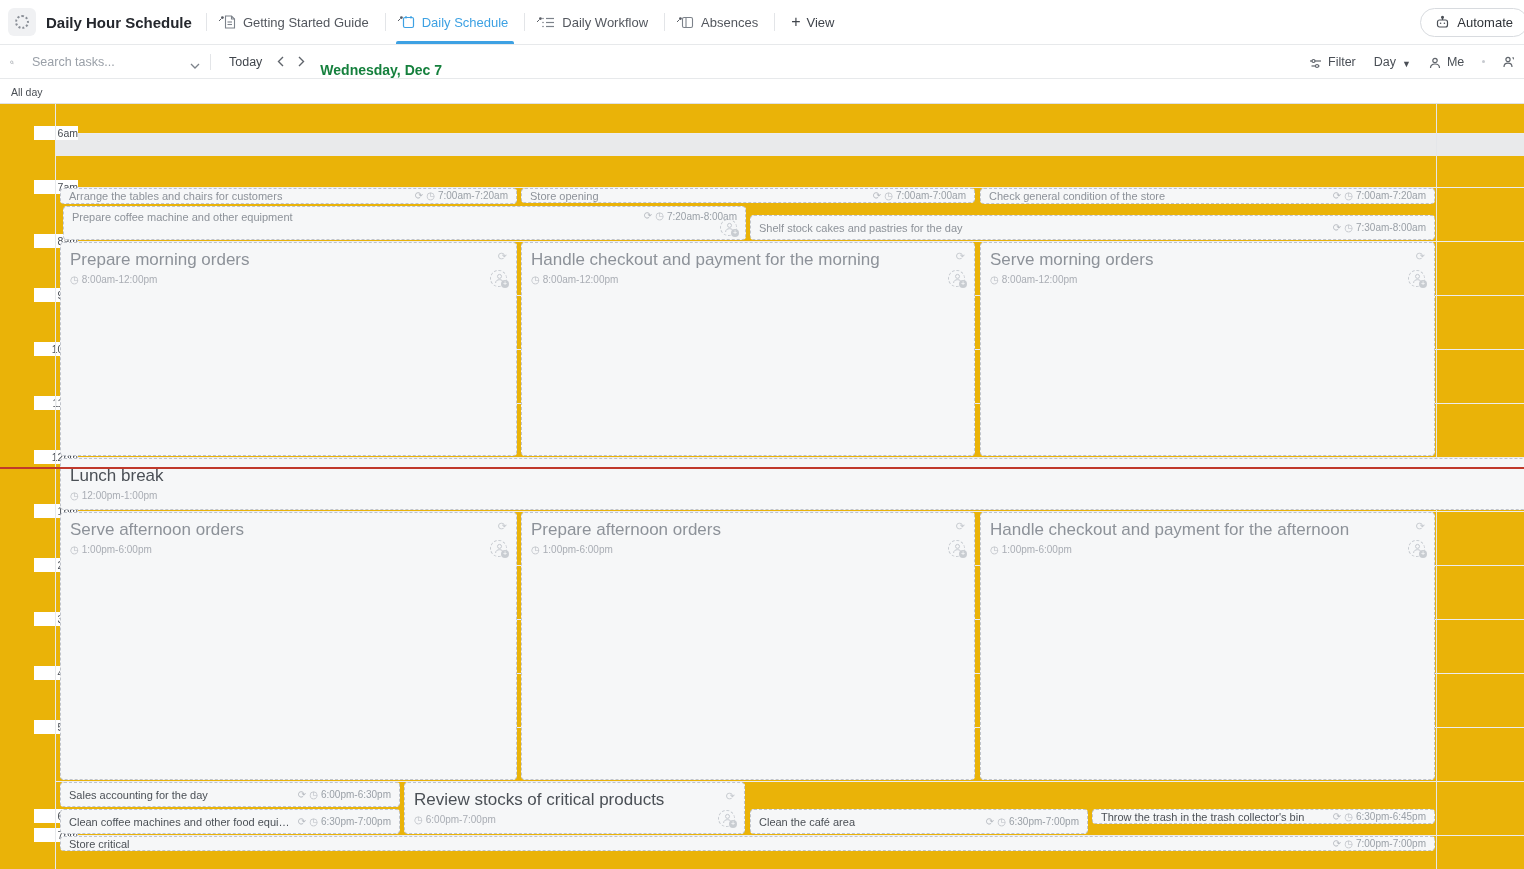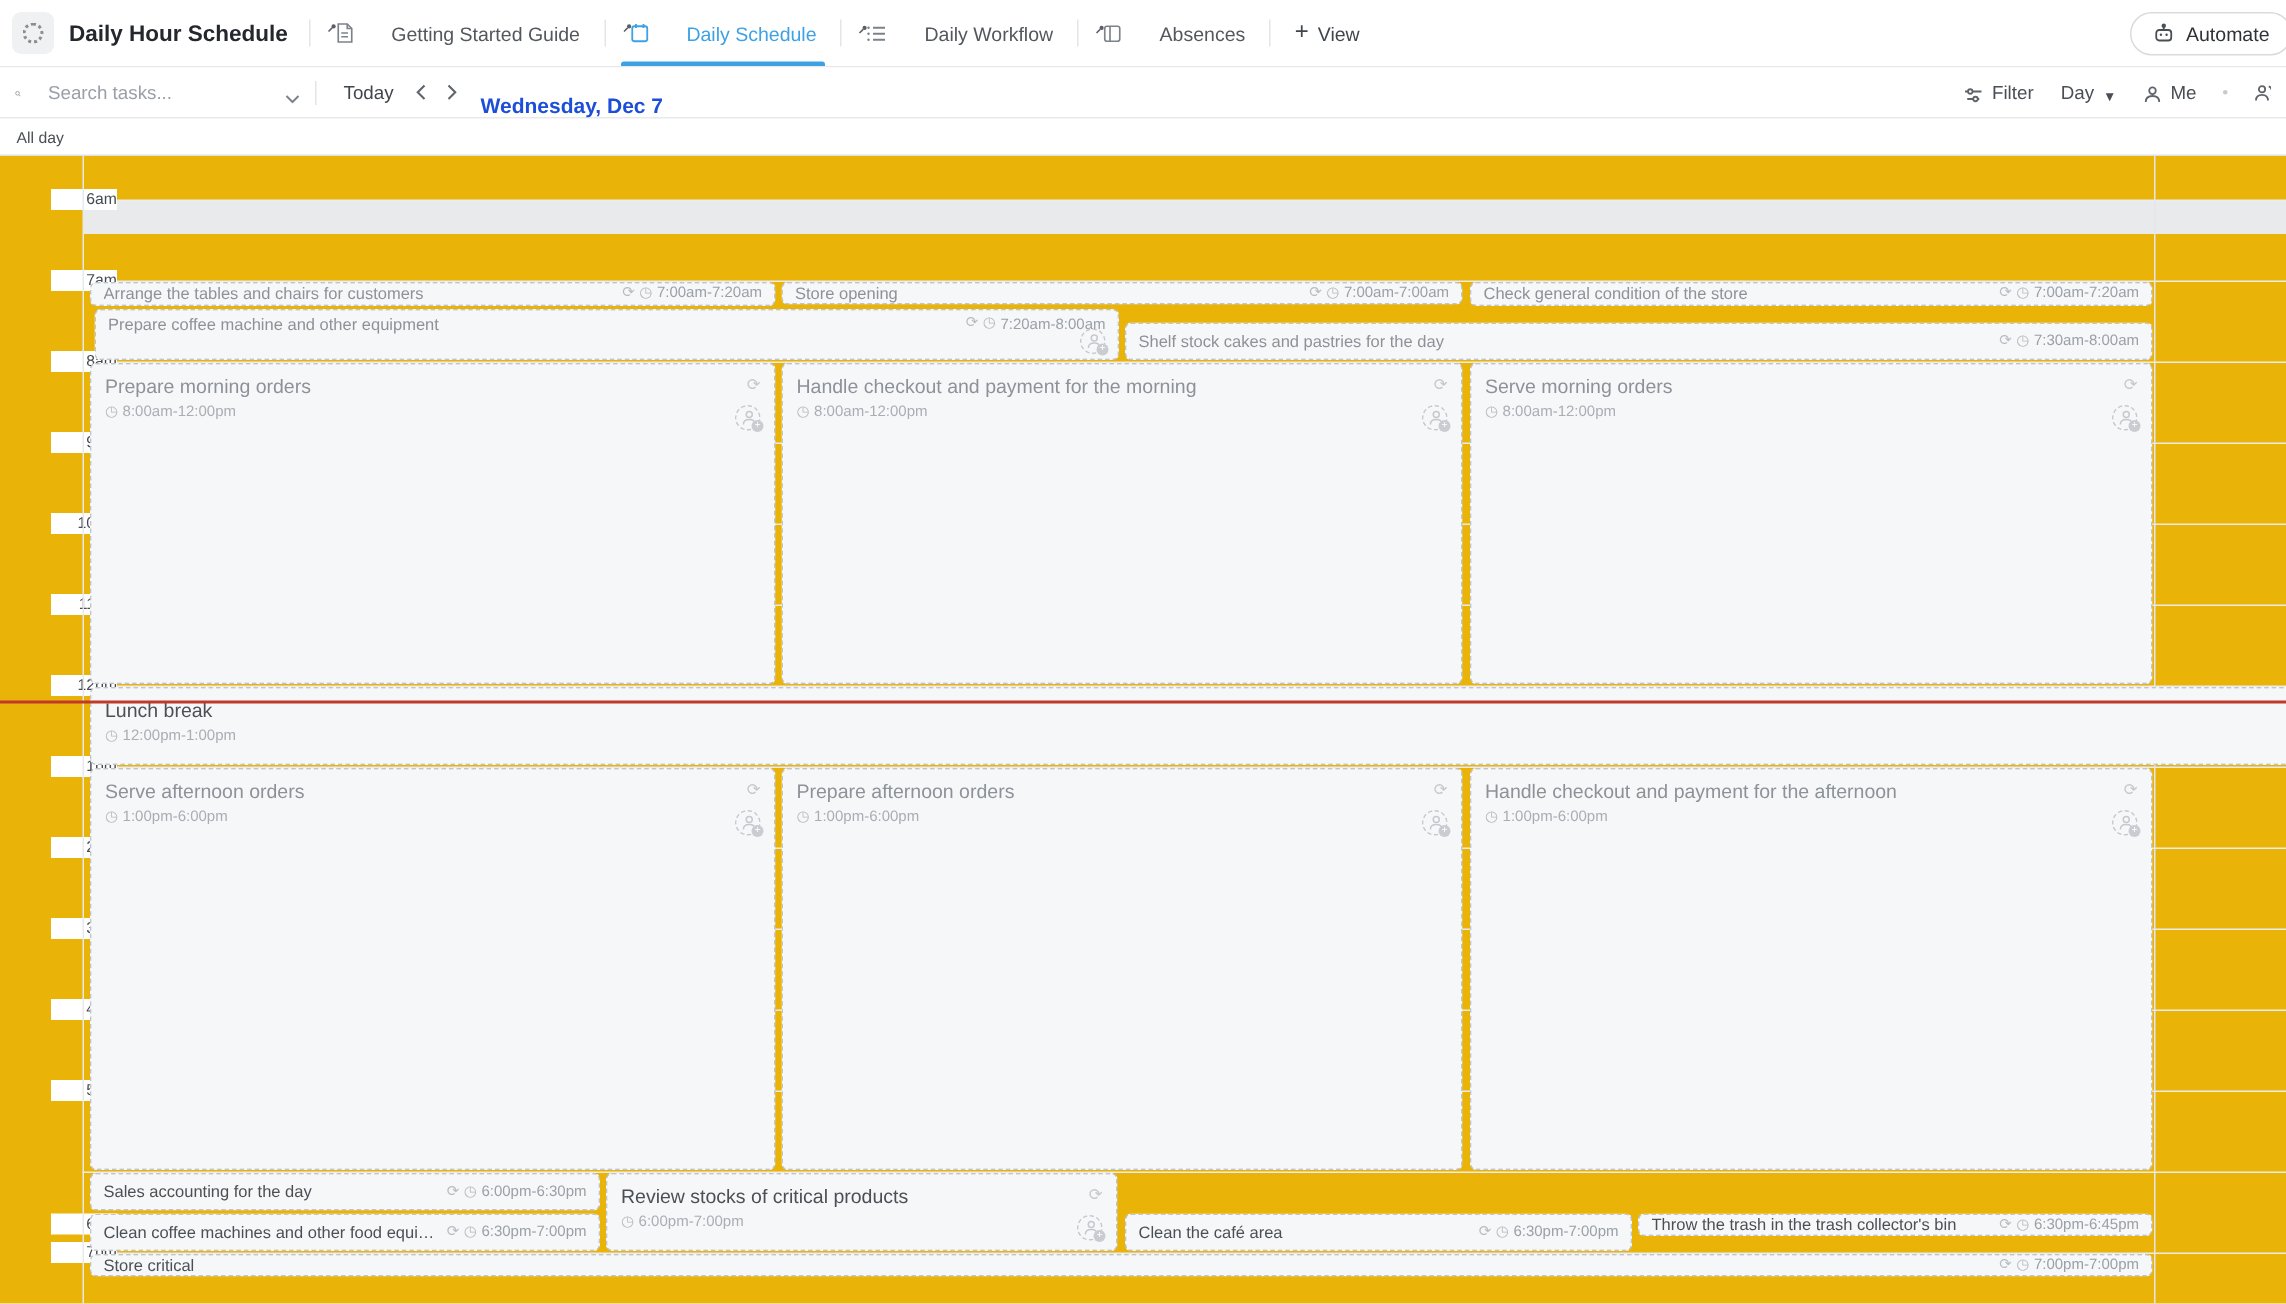--- a/index.html
+++ b/index.html
@@ -9,21 +9,21 @@
 
   
   .topbar { height:45px; display:flex; align-items:center; padding:0 10px 0 8px;
     border-bottom:1px solid #e7e9eb; position:relative; z-index:5; background:#fff;}
   .app-icon { width:28px; height:28px; border-radius:6px; background:#f0f1f3;
     display:flex; align-items:center; justify-content:center; margin-right:10px; cursor:pointer;}
   .spin { width:14px; height:14px; border:2px dotted #8a8f97; border-radius:50%; display:block;}
   h1 { font-size:15px; font-weight:bold; color:#24272d; white-space:nowrap; margin-right:12px;}
   .vdiv { width:1px; height:18px; background:#e3e5e8; margin:0 2px; flex:none;}
   .tabs { display:flex; align-items:center; height:100%; }
-  .tab { position:relative; display:flex; align-items:center; gap:25px; padding:0 14px;
+  .tab { position:relative; display:flex; align-items:center; gap:7px; padding:0 14px;
     height:100%; font-size:13px; color:#53575e; cursor:pointer; white-space:nowrap;}
   .tab .ticon { color:#7c828a; display:flex; position:relative;}
   .tab.active { color:#3da1e3; }
   .tab.active .ticon { color:#3da1e3; }
   .tab.active .underline { position:absolute; left:8px; right:8px; bottom:0; height:3px;
     border-radius:2px 2px 0 0; background:#3da1e3;}
   .pin { position:absolute; top:-5px; left:-5px; color:#5a5e66;}
   .addview { gap:6px; color:#40454c; }
   .addview .plus { font-size:16px; color:#40454c; line-height:1;}
   .grow { flex:1; }
@@ -36,21 +36,21 @@
   .toolbar { height:34px; display:flex; align-items:center; padding:0 10px;
     border-bottom:1px solid #e7e9eb; position:relative; z-index:5; background:#fff;}
   .search { display:flex; align-items:flex-end; gap:18px; width:190px; color:#7c828a;}
   .search input { border:none; outline:none; font-size:12.5px; color:#40454c; width:140px;
     font-family:inherit;}
   .search input::placeholder { color:#9aa0a8; }
   .chev { color:#7c828a; display:flex; }
   .tdiv { width:1px; height:16px; background:#e3e5e8; margin:0 10px; }
   .today { font-size:12.5px; color:#40454c; padding:4px 8px; border-radius:4px; cursor:pointer;}
   .navarrow { display:flex; align-items:center; color:#5f646b; padding:4px 7px; cursor:pointer;}
-  .datelbl { font-size:14px; font-weight:bold; color:#1d4ed8; margin-left:8px; white-space:nowrap;margin-top:16px;}
+  .datelbl { font-size:14px; font-weight:bold; color:#15803d; margin-left:8px; white-space:nowrap;margin-top:16px;}
   .tb-right { margin-left:auto; display:flex; align-items:center; gap:18px; overflow:hidden;
     white-space:nowrap; flex:none; width:205px; justify-content:flex-start;}
   .tbtn { display:flex; align-items:flex-end; gap:6px; font-size:12.5px; color:#4a4f56; cursor:pointer; flex:none;}
   .tbtn svg { color:#5f646b; }
   .caret { font-size:9px; color:#4a4f56; }
   .dotsep { width:3px; height:3px; border-radius:50%; background:#c6cacf; flex:none;}
 
   
   .calendar { position:absolute; top:80px; left:0; right:0; bottom:0; background:#eab308; }
   .calendar::before { content:""; position:absolute; left:55px; top:0; bottom:0; width:1px;
@@ -70,21 +70,21 @@
   .event { position:absolute; background:#f6f7f8; border:1px dashed #c0c4cb; border-radius:4px;
     z-index:5; cursor:pointer; overflow:hidden;}
   .event.bar { display:flex; align-items:center; padding:0 8px; gap:8px;}
   .event.bar.tall { align-items:flex-start; padding-top:4px;}
   .ev-title { font-size:11px; white-space:nowrap; overflow:hidden; text-overflow:ellipsis; flex:1;}
   .faded .ev-title { color:#8d9299; }
   .dark .ev-title { color:#4b5056; }
   .ev-right { display:flex; align-items:center; gap:3px; flex:none; font-size:10px; color:#9aa0a7;}
   .ic { font-size:10px; color:#b9bdc3; line-height:1;}
   .event.block { padding:7px 8px 0 9px; }
-  .block .ev-title { font-size:13px; white-space:nowrap; overflow:hidden; text-overflow:ellipsis;
+  .block .ev-title { font-size:17px; white-space:nowrap; overflow:hidden; text-overflow:ellipsis;
     padding-right:20px;}
   .ev-time { display:flex; align-items:center; gap:3px; font-size:10px; color:#a9adb4; margin-top:4px;}
   .corner-recur { position:absolute; top:7px; right:9px; font-size:11px; color:#c6cacf;}
   .pbadge { position:absolute; width:17px; height:17px; border:1px dashed #c5c9cf; border-radius:50%;
     color:#c5c9cf;}
   .pbadge svg { position:absolute; top:2px; left:2.5px;}
   .pbadge .plusdot { position:absolute; right:-3px; bottom:-2px; width:8px; height:8px;
     border-radius:50%; background:#c9cdd2; color:#fff; font-size:7px; line-height:8px;
     text-align:center;}
   .pbadge.pos-block { right:9px; top:27px; }

